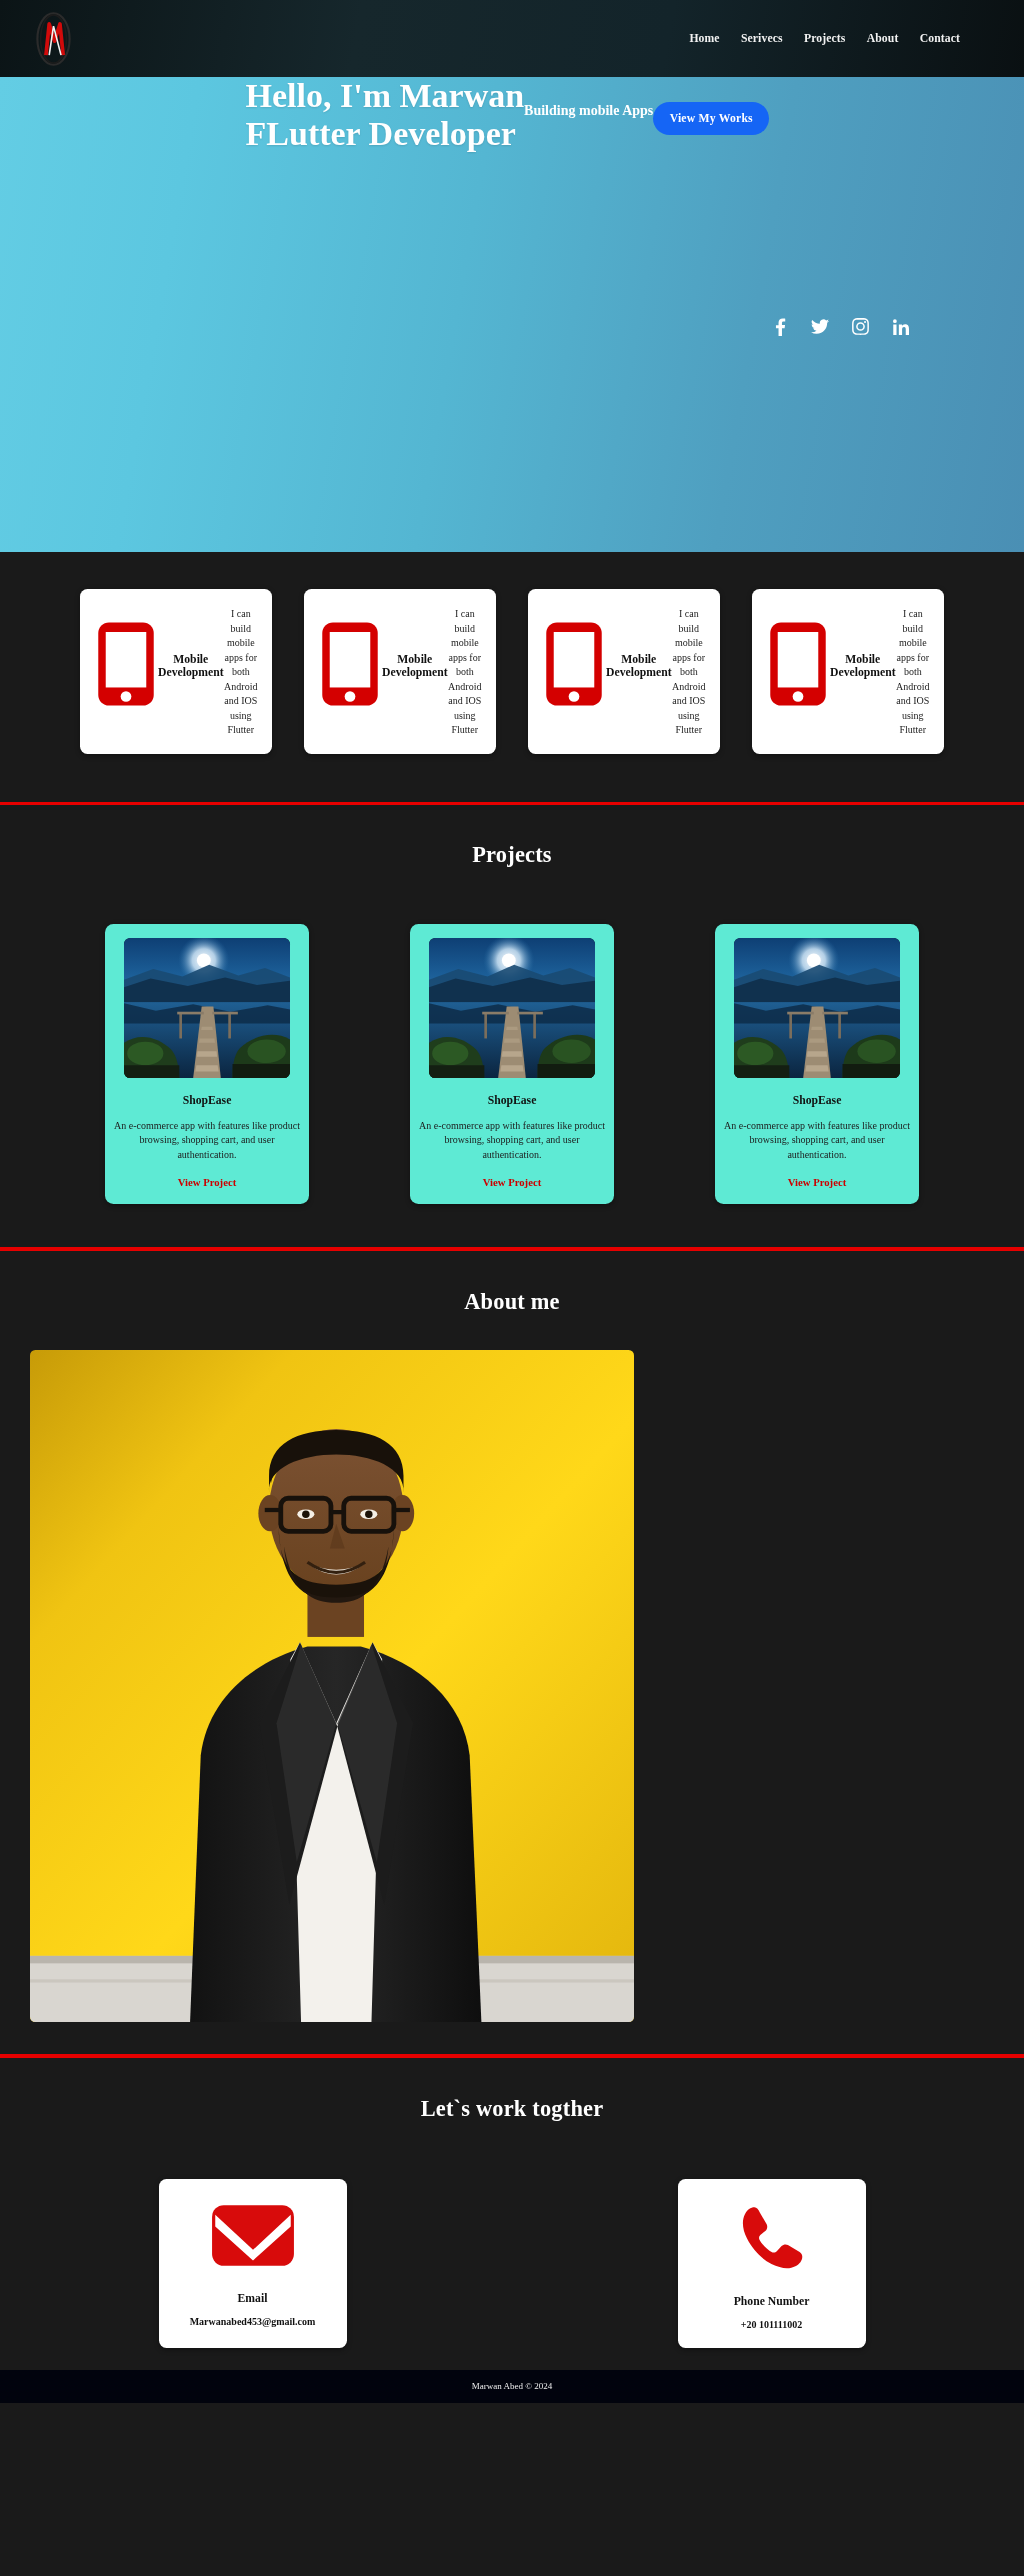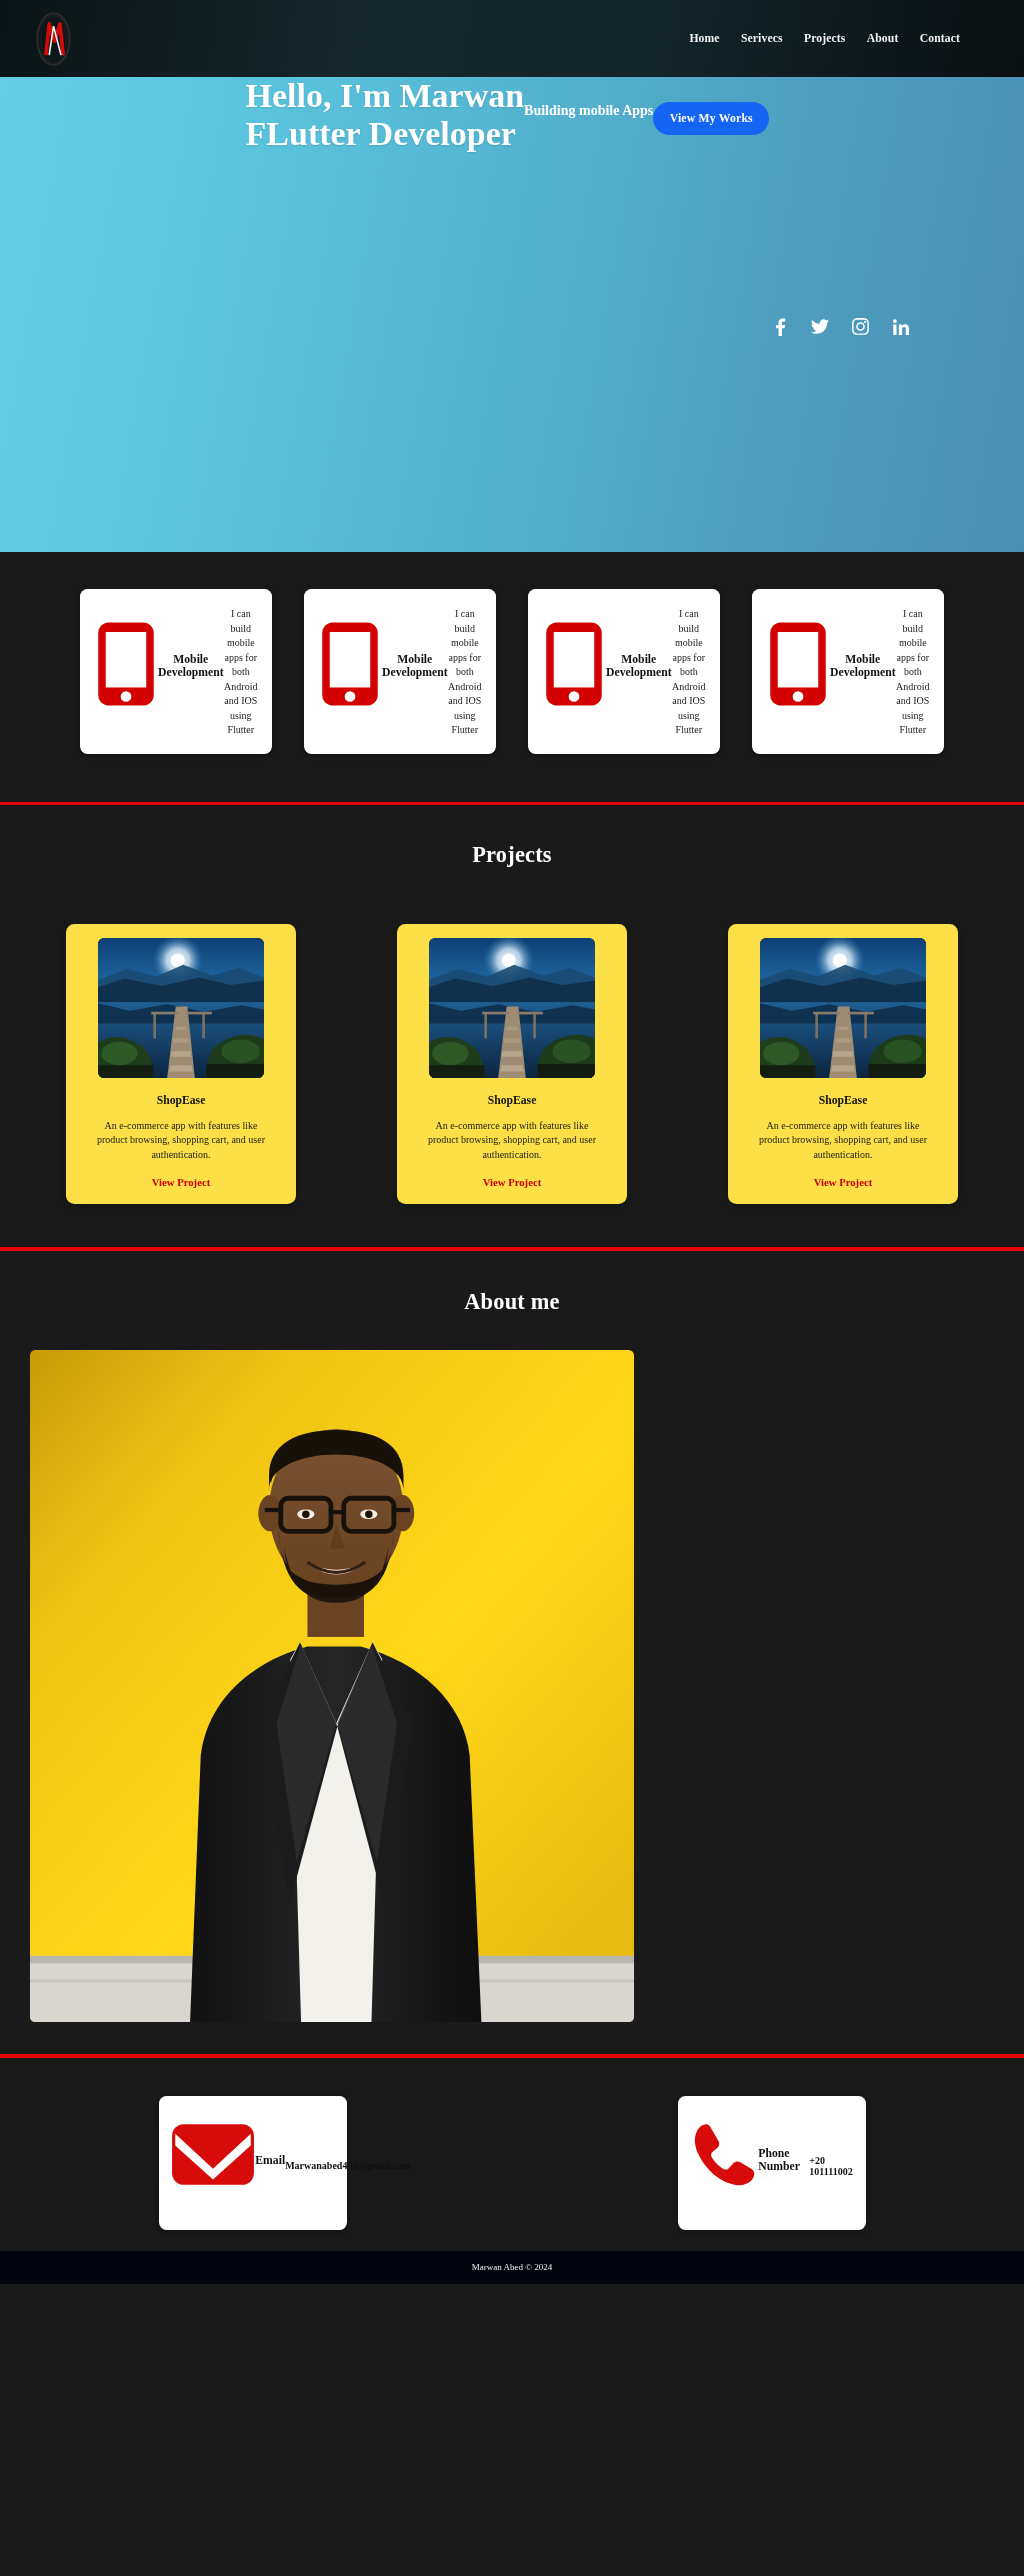--- a/index.html
+++ b/index.html
@@ -120,24 +120,24 @@
 
   
   .projects{ padding:37px 0 43px; }
   .projects .section-title{ margin-bottom:56px; }
   .projects-row{
     display:flex;
     justify-content:center;
     gap:101px;
   }
   .project-card{
-    width:230px;
-    background:#fde047;
+    width:204px;
+    background:#5eead4;
     border-radius:8.5px;
-    padding:14px 23px 16px;
+    padding:14px 7px 16px;
     display:flex;
     flex-direction:column;
     align-items:center;
     box-shadow:0 1.6px 5.3px rgba(0,0,0,.35);
   }
   .project-thumb{
     width:166px;
     height:140px;
     border-radius:6.4px;
     overflow:hidden;
@@ -200,20 +200,21 @@
     gap:331px;
     position:relative;
     z-index:2;
   }
   .contact-card{
     width:188px;
     background:#ffffff;
     border-radius:7.5px;
     padding:24.5px 12.8px 18px;
     display:flex;
+    flex-direction:column;
     align-items:center;
     box-shadow:0 1.6px 5.3px rgba(0,0,0,.35);
   }
   .contact-icon{ margin-bottom:21.3px; }
   .contact-label{
     color:#111111;
     font-size:11.7px;
     font-weight:700;
     margin-bottom:11.7px;
   }
@@ -530,20 +531,21 @@
         <path d="M520 400 Q574 442 628 400 Q574 424 520 400Z" fill="#f2ece2"></path>
         <path d="M520 398 Q574 436 628 398" fill="none" stroke="#33200f" stroke-width="6"></path>
       </svg>
     </div>
   </div>
 </section>
 
 <div class="divider"></div>
 
 <section class="section contact wm-host">
+  <h2 class="section-title">Let`s work togther</h2>
 
   <div class="contact-row">
     <div class="contact-card">
       <span class="contact-icon">
         <svg width="84" height="65" viewBox="0 0 158 122">
           <rect x="2" y="4" width="154" height="114" rx="22" fill="#d80b0b"></rect>
           <path d="M8 22 L79 88 L150 22 L150 44 L79 108 L8 44 Z" fill="#ffffff"></path>
         </svg>
       </span>
       <div class="contact-label">Email</div>

